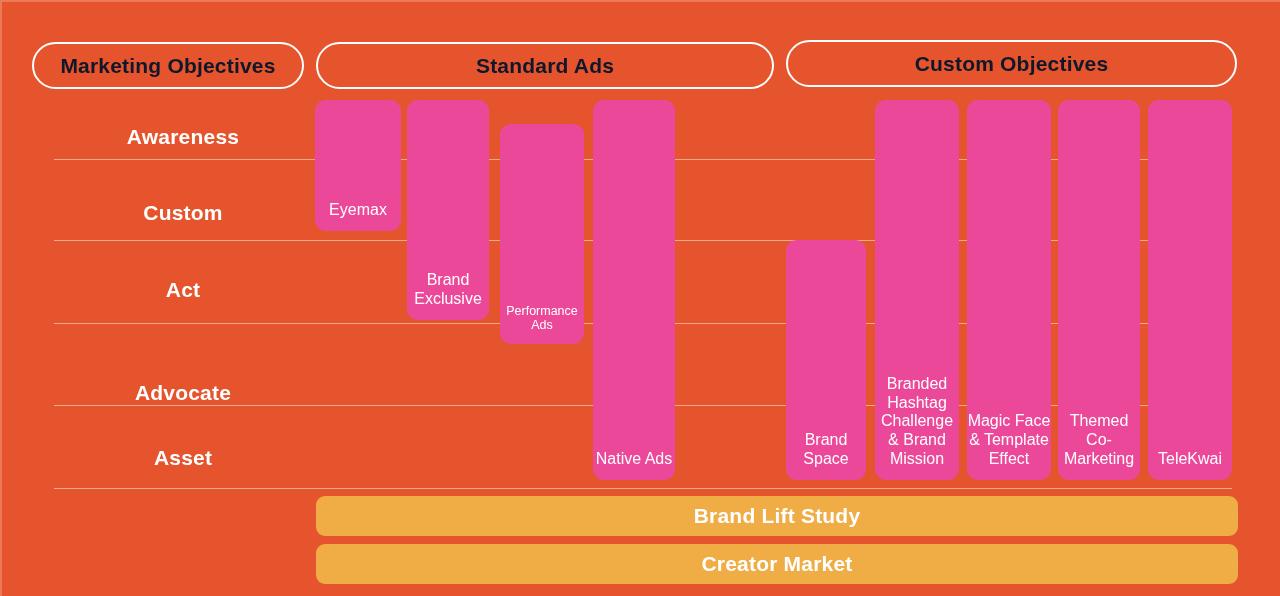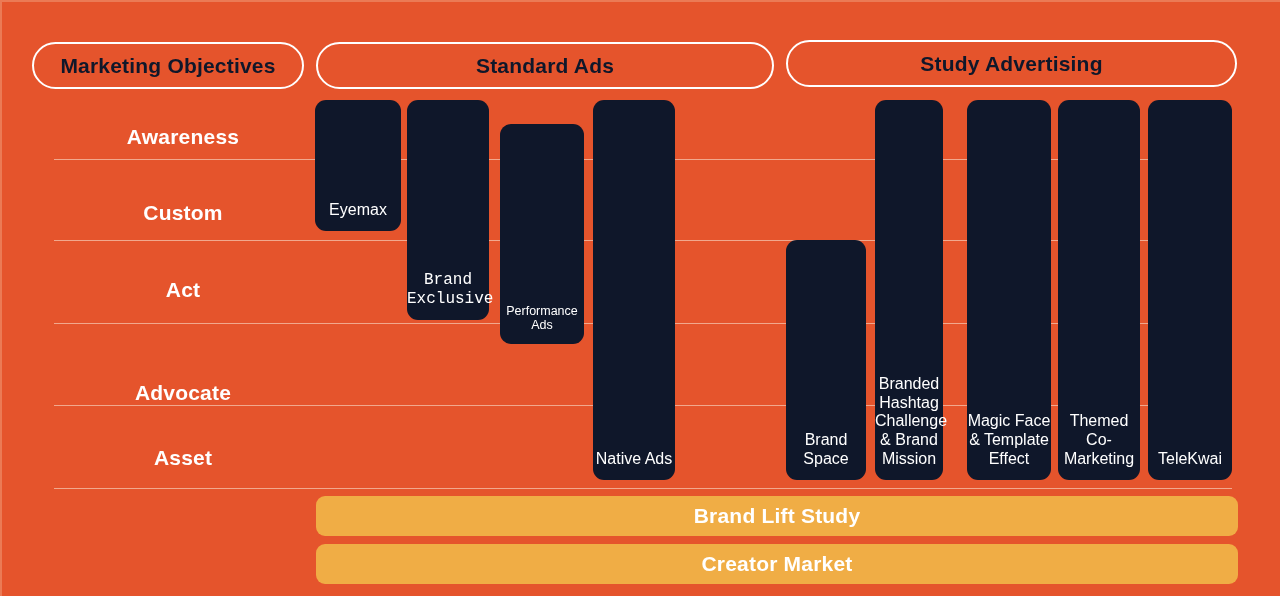--- a/index.html
+++ b/index.html
@@ -58,21 +58,21 @@
     font-weight: bold;
     font-size: 21px;
     text-align: center;
     letter-spacing: .2px;
   }
 
   
   .bar {
     position: absolute;
     box-sizing: border-box;
-    background: #0f172a;
+    background: #ec4899;
     border-radius: 11px;
     color: #ffffff;
     display: flex;
     align-items: flex-end;
     justify-content: center;
     text-align: center;
     line-height: 1.18;
     font-size: 16px;
     padding-bottom: 11px;
   }
@@ -97,56 +97,56 @@
   #wide-blift   { left: 314px; top: 494px; width: 922px; height: 40px; }
   #wide-creator { left: 314px; top: 542px; width: 922px; height: 40px; }
 </style>
 </head>
 <body>
 
 <div id="canvas">
 
   <div class="pill" id="pill-objectives">Marketing Objectives</div>
   <div class="pill" id="pill-standard">Standard Ads</div>
-  <div class="pill" id="pill-custom">Study Advertising</div>
+  <div class="pill" id="pill-custom">Custom Objectives</div>
 
   <div class="rowline" style="top:157px;"></div>
   <div class="rowline" style="top:238px;"></div>
   <div class="rowline" style="top:321px;"></div>
   <div class="rowline" style="top:403px;"></div>
   <div class="rowline" style="top:486px;"></div>
 
   <div class="objlabel" style="top:123px;">Awareness</div>
   <div class="objlabel" style="top:199px;">Custom</div>
   <div class="objlabel" style="top:276px;">Act</div>
   <div class="objlabel" style="top:360px;margin-top:19px;">Advocate</div>
   <div class="objlabel" style="top:444px;">Asset</div>
 
   <div class="bar" style="left:313px; top:98px; width:86px; height:131px;">
     <span class="barlabel">Eyemax</span>
   </div>
 
-  <div class="bar" style="left:405px; top:98px; width:82px; height:220px;font-family:Liberation Mono, monospace;">
+  <div class="bar" style="left:405px; top:98px; width:82px; height:220px;">
     <span class="barlabel">Brand Exclusive</span>
   </div>
 
   <div class="bar small" style="left:498px; top:98px; width:84px; height:220px;">
     <span class="barlabel">Performance Ads</span>
   </div>
 
   <div class="bar" style="left:591px; top:98px; width:82px; height:380px;">
     <span class="barlabel">Native Ads</span>
   </div>
 
 
   <div class="bar" style="left:784px; top:238px; width:80px; height:240px;">
     <span class="barlabel">Brand Space</span>
   </div>
 
-  <div class="bar" style="left:873px; top:98px; width:68px; height:380px;">
+  <div class="bar" style="left:873px; top:98px; width:84px; height:380px;">
     <span class="barlabel">Branded Hashtag Challenge &amp; Brand Mission</span>
   </div>
 
   <div class="bar" style="left:965px; top:98px; width:84px; height:380px;">
     <span class="barlabel">Magic Face &amp; Template Effect</span>
   </div>
 
   <div class="bar" style="left:1056px; top:98px; width:82px; height:380px;">
     <span class="barlabel">Themed Co-Marketing</span>
   </div>

